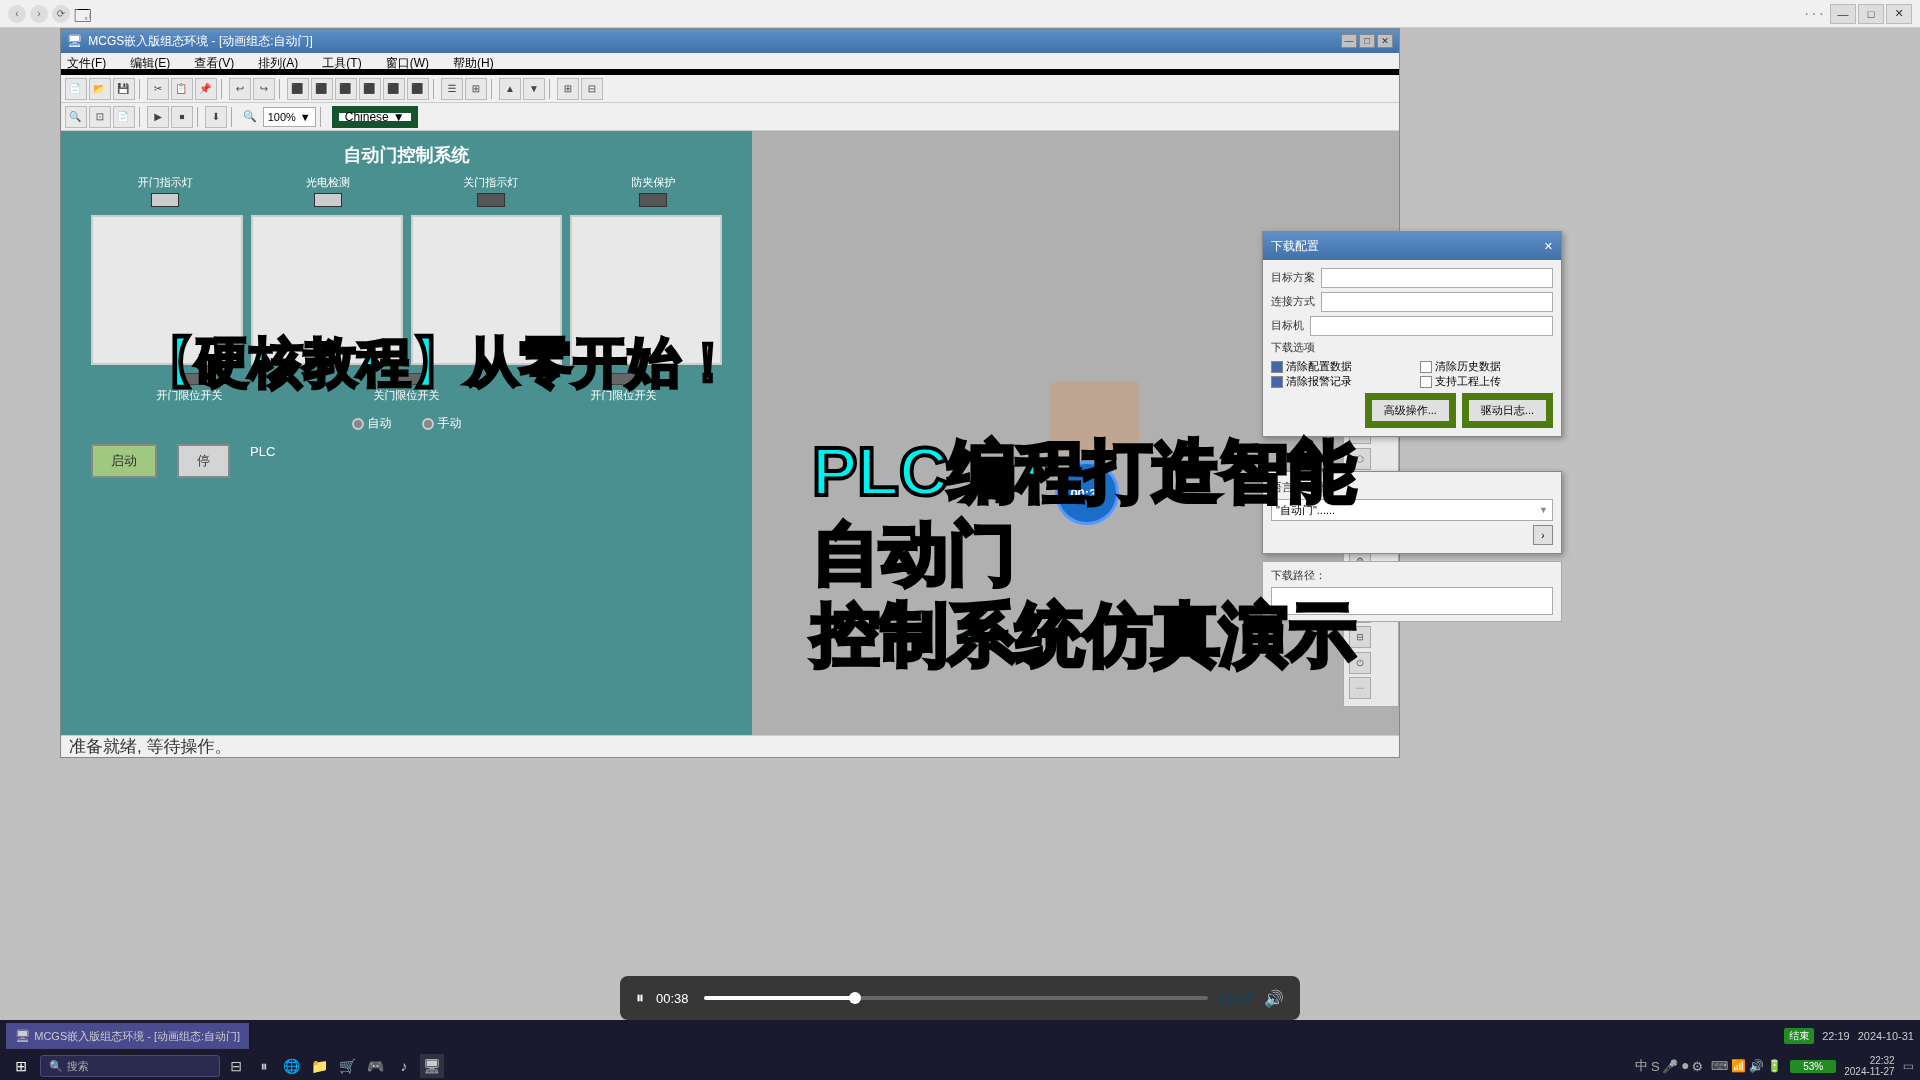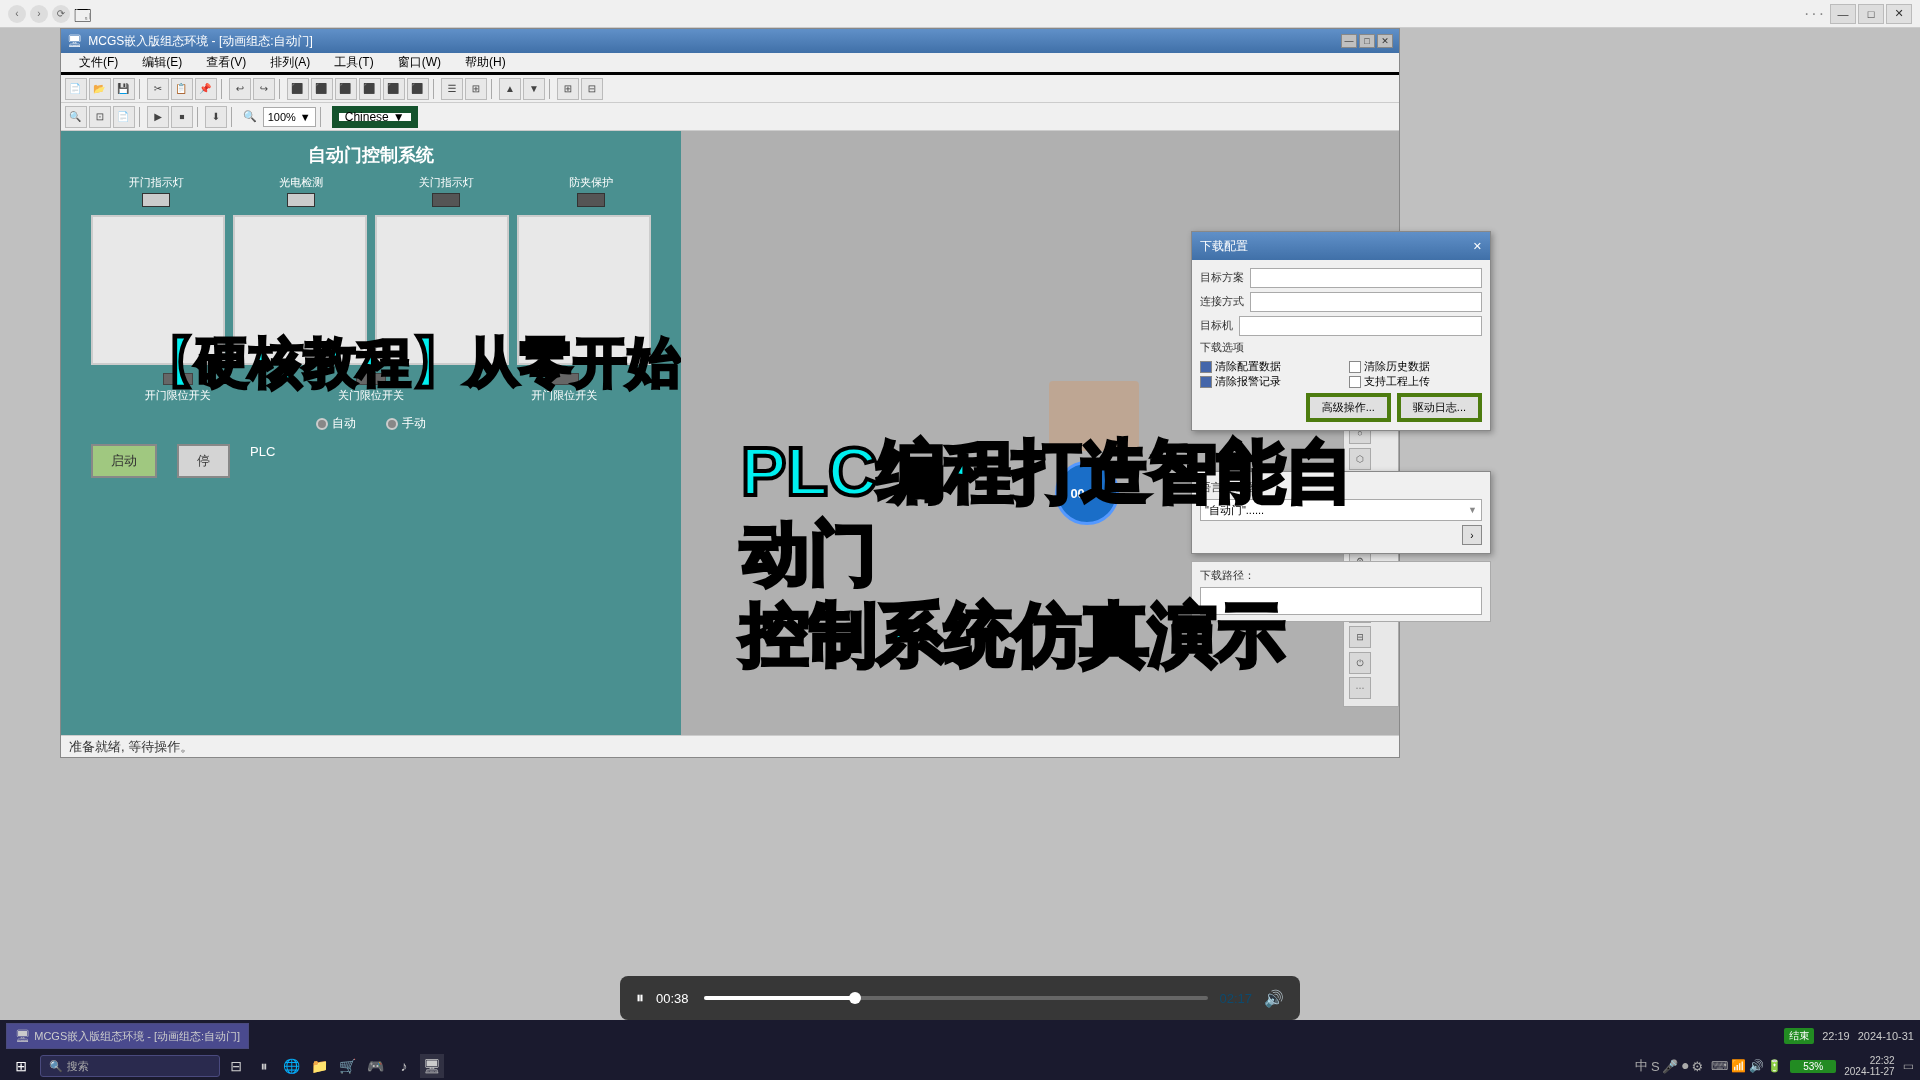--- a/index.html
+++ b/index.html
@@ -85,23 +85,23 @@
       border: 1px solid #888;
       font-size: 9px;
       display: flex; align-items: center; justify-content: center;
       cursor: pointer; color: #333;
     }
 
     
     #mcgs-menu {
       height: 22px;
       background: #f0f0f0;
-      display: flex; align-items: center;
-      padding: 0 12px;
-      border-bottom: 3px solid #000000;
+      display: flex; 
+      padding: 0 0;
+      border-bottom: 6px solid #000000;
       font-size: 12px;
       gap: 12px;
     }
     .menu-item {
       padding: 2px 6px;
       cursor: pointer;
       color: #000;
     }
 
     
@@ -155,21 +155,21 @@
 
     
     #mcgs-content {
       display: flex;
       height: calc(100% - 118px);
       position: relative;
     }
 
     
     #canvas-area {
-      width: 620px;
+      width: 691px;
       background: #4a9090;
       position: relative;
       overflow: hidden;
       flex-shrink: 0;
     }
 
     .canvas-title {
       text-align: center;
       color: white;
       font-size: 18px;
@@ -332,21 +332,21 @@
     .chk {
       width: 12px; height: 12px;
       border: 1px solid #888;
       background: white;
       display: inline-block;
     }
     .chk.checked { background: #4466aa; }
     .dialog-btn {
       padding: 3px 12px;
       background: #e0e0e0;
-      border: 4px solid #4d7c0f;
+      border: 7px solid #4d7c0f;
       font-size: 11px;
       cursor: pointer;
       font-family: 'SimHei', sans-serif;
     }
     .dialog-btns-row {
       display: flex; gap: 6px; justify-content: flex-end; margin-top: 4px;
     }
 
     
     #dialog-lower {
@@ -447,21 +447,21 @@
 
     
     #status-bar {
       position: absolute;
       bottom: 0; left: 0; right: 0;
       height: 22px;
       background: #f0f0f0;
       border-top: 1px solid #ccc;
       display: flex; align-items: center;
       padding: 0 8px;
-      font-size: 13px; color: #333;
+      font-size: 17px; color: #333;
     }
 
     
     #video-bar {
       position: absolute;
       bottom: 60px;
       left: 50%;
       transform: translateX(-50%);
       width: 680px;
       height: 44px;

